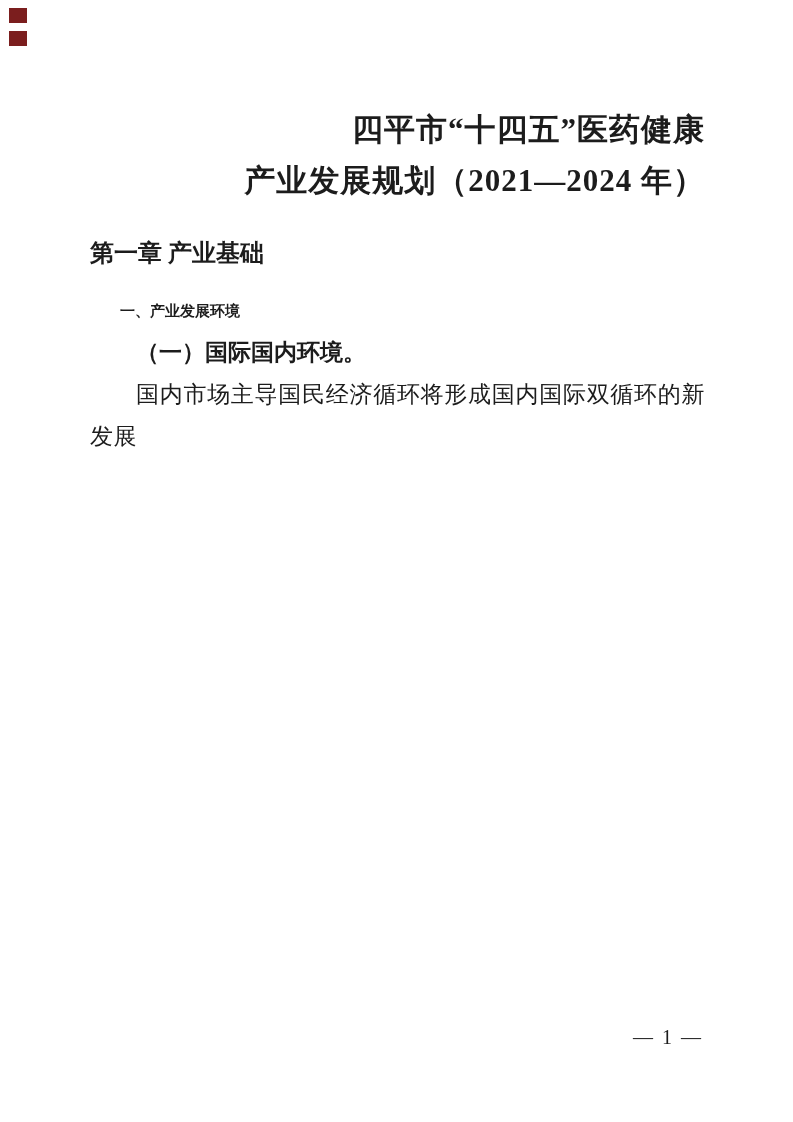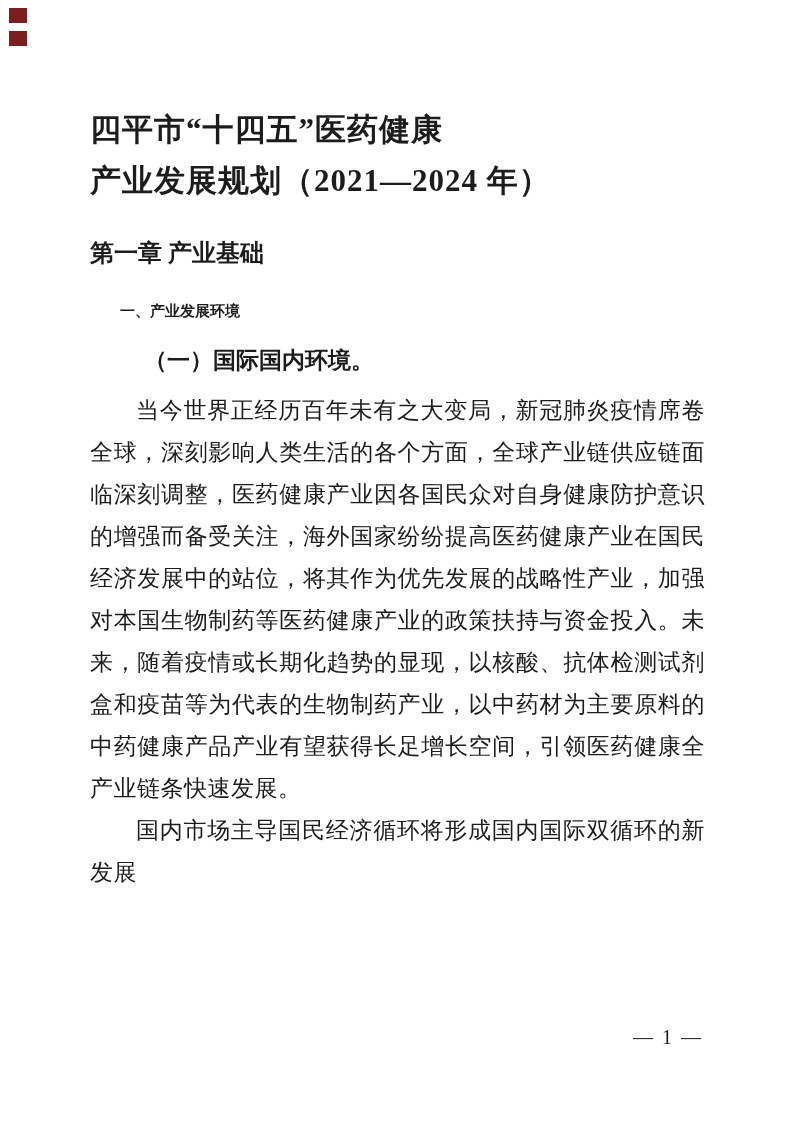--- a/index.html
+++ b/index.html
@@ -22,21 +22,21 @@
     height: 15px;
     background: #7b1e1e;
   }
   .corner-mark.mark1 { left: 9px; top: 8px; }
   .corner-mark.mark2 { left: 9px; top: 31px; }
   .content {
     padding: 0 88px 0 90px;
   }
   .doc-title {
     margin: 104px 0 0 0;
-    text-align: left;
+    text-align: right;
     font-size: 31px;
     line-height: 51px;
     font-weight: bold;
     letter-spacing: 1px;
     font-family: "Liberation Serif", serif;
   }
   .title-line {
     display: block;
   }
   .para {
@@ -60,21 +60,21 @@
   }
   .section-heading {
     margin: 16px 0 0 0;
     font-size: 15px;
     line-height: 42px;
     font-weight: bold;
     text-indent: 2em;
     font-family: "Liberation Sans", sans-serif;
   }
   .subsection-heading {
-    margin: 8px;
+    margin: 0;
     font-size: 23px;
     line-height: 42px;
     font-weight: bold;
     text-indent: 2em;
     font-family: "Liberation Serif", serif;
   }
   .page-number {
     position: absolute;
     top: 1026px;
     right: 90px;
@@ -99,21 +99,20 @@
       <span class="title-line">产业发展规划（2021—2024 年）</span>
     </h1>
 
 
     <h2 class="chapter-heading">第一章 产业基础</h2>
 
     <h3 class="section-heading">一、产业发展环境</h3>
 
     <h4 class="subsection-heading">（一）国际国内环境。</h4>
 
-    <p class="para">当今世界正经历百年未有之大变局，新冠肺炎疫情席卷全球，深刻影响人类生活的各个方面，全球产业链供应链面临深刻调整，医药健康产业因各国民众对自身健康防护意识的增强而备受关注，海外国家纷纷提高医药健康产业在国民经济发展中的站位，将其作为优先发展的战略性产业，加强对本国生物制药等医药健康产业的政策扶持与资金投入。未来，随着疫情或长期化趋势的显现，以核酸、抗体检测试剂盒和疫苗等为代表的生物制药产业，以中药材为主要原料的中药健康产品产业有望获得长足增长空间，引领医药健康全产业链条快速发展。</p>
 
     <p class="para">国内市场主导国民经济循环将形成国内国际双循环的新发展</p>
 
   </div>
 
   <div class="page-number">— 1 —</div>
 
 </div>
 
 </body></html>

